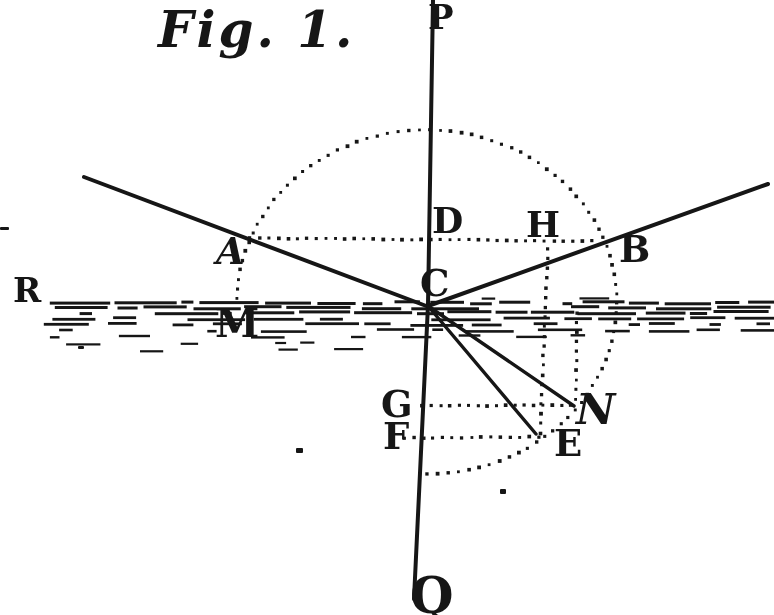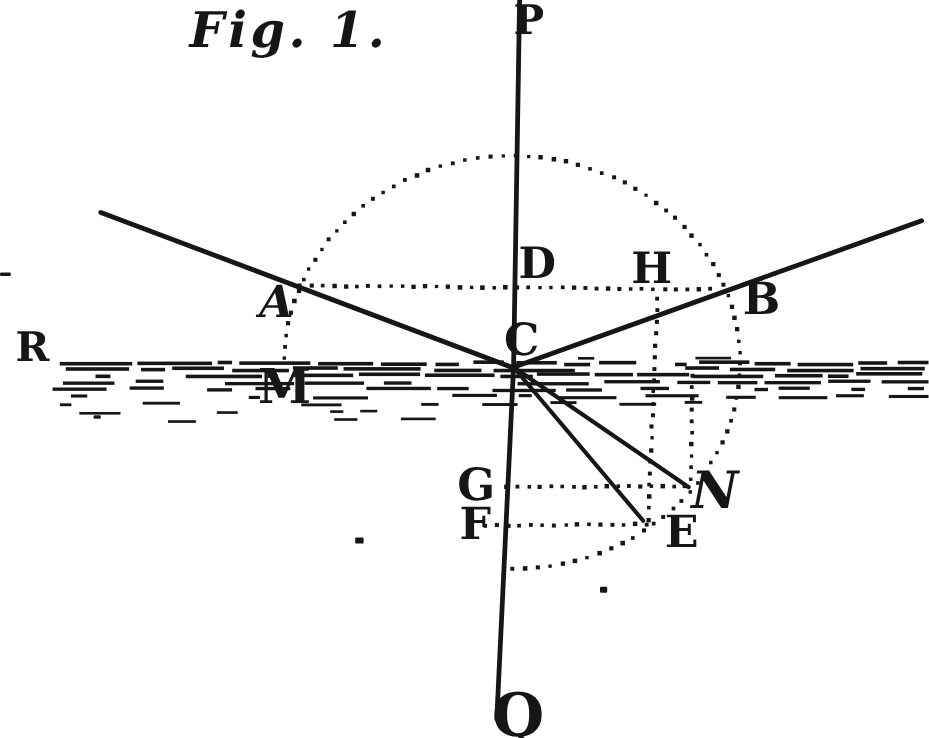--- a/index.html
+++ b/index.html
@@ -342,21 +342,21 @@
         <rect x="235.5" y="297.0" width="2.8" height="2.8" fill="#161616"></rect>
       </g>
       <g>
         <rect x="0" y="227" width="9" height="3" rx="1" fill="#161616"></rect>
         <rect x="296" y="448" width="7" height="5" rx="1" fill="#161616"></rect>
         <rect x="500" y="489" width="6" height="5" rx="1" fill="#161616"></rect>
         <rect x="78" y="346" width="6" height="3" rx="1" fill="#161616"></rect>
       </g>
     </svg>
 
-  <div class="lbl title-lbl italic" style="left: 158px; top: 4.5px; font-size: 41px;">Fig. 1.</div>
+  <div class="lbl title-lbl italic" style="left: 158px; top: 4.5px; font-size: 50px;">Fig. 1.</div>
   <div class="lbl" style="left: 428px; top: -0.38px; font-size: 34px;">P</div>
   <div class="lbl" style="left: 432px; top: 202.48px; font-size: 36px;">D</div>
   <div class="lbl" style="left: 526px; top: 206.48px; font-size: 36px;">H</div>
   <div class="lbl italic" style="left: 216px; top: 233.41px; font-size: 37px;">A</div>
   <div class="lbl" style="left: 619px; top: 231.41px; font-size: 37px;">B</div>
   <div class="lbl" style="left: 13px; top: 272.62px; font-size: 34px;">R</div>
   <div class="lbl" style="left: 420px; top: 265.41px; font-size: 37px;">C</div>
   <div class="lbl" style="left: 215px; top: 303.2px; font-size: 40px;">M</div>
   <div class="lbl" style="left: 381px; top: 386.41px; font-size: 37px;">G</div>
   <div class="lbl" style="left: 383px; top: 418.41px; font-size: 37px;">F</div>

